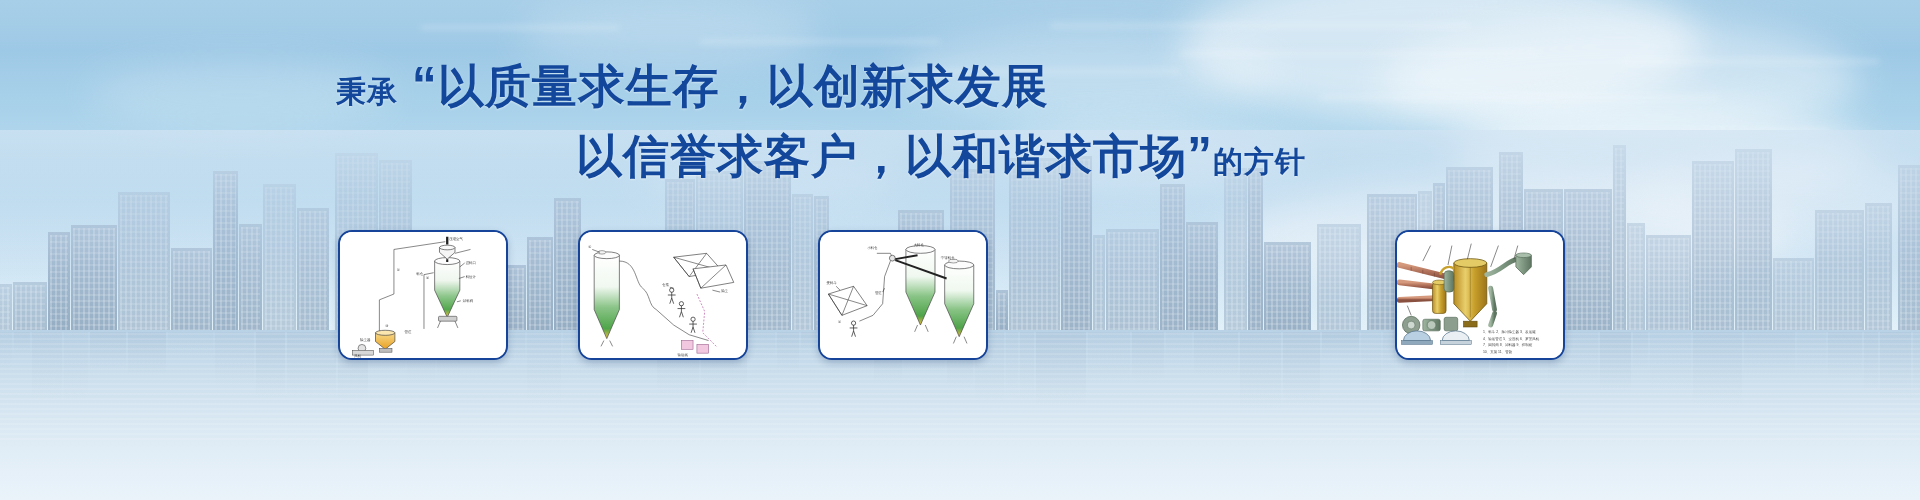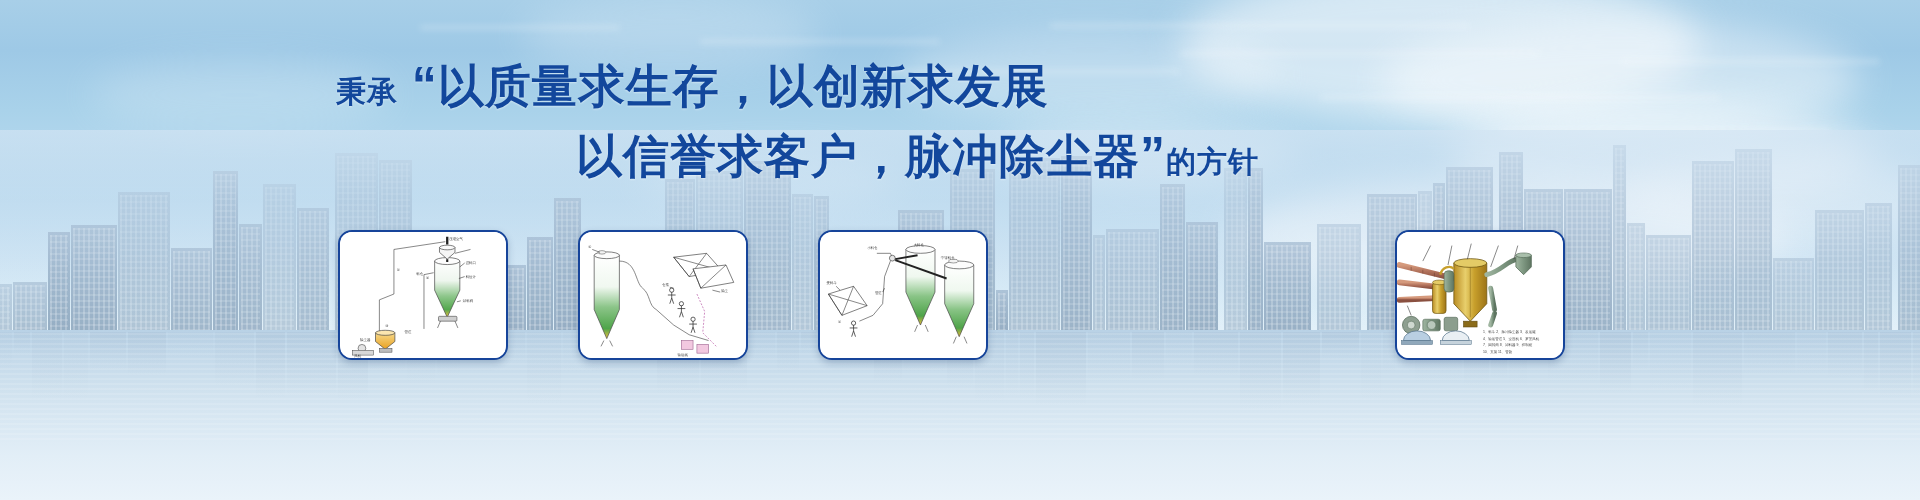--- a/index.html
+++ b/index.html
@@ -253,21 +253,21 @@
       <div class="refl-bld" style="position: absolute; left: 1913px; top: 332px; width: 26px; height: 65px; opacity: 0.25;"></div>
     </div>
   <div class="refl"></div>
 
   <div class="slogan">
     <div class="line line1">
       <span class="pre">秉承</span>
       <span class="qt">“</span><span>以质量求生存，以创新求发展</span>
     </div>
     <div class="line line2">
-      <span>以信誉求客户，脉冲除尘器</span><span class="qt">”</span><span class="post">的方针</span>
+      <span>以信誉求客户，以和谐求市场</span><span class="qt">”</span><span class="post">的方针</span>
     </div>
   </div>
 
   <div class="cards">
 
     <div class="card cardpos1">
       <div class="card-inner">
         <svg viewBox="0 0 170 130" xmlns="http://www.w3.org/2000/svg">
           <defs>
             <linearGradient id="g1" x1="0" y1="0" x2="0" y2="1">

